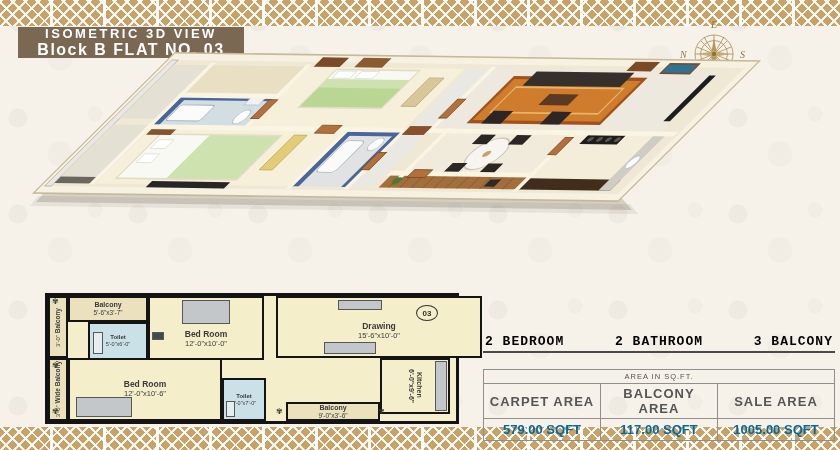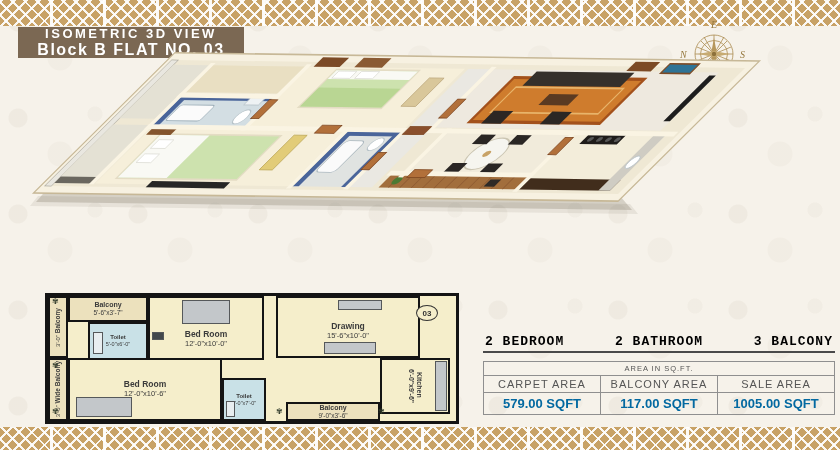--- a/index.html
+++ b/index.html
@@ -70,24 +70,24 @@
   .plant{ position:absolute; font-size:8px; color:#2f3a2a; line-height:1; }
   .dots{ display:flex; flex-wrap:wrap; width:26px; height:12px; align-content:space-around; justify-content:space-around; }
   .dots i{ width:4px; height:4px; border-radius:50%; background:#dfe3e5; }
 
   
   .summary{ position:absolute; left:483px; top:334px; width:352px; color:#333; }
   .summary-head{
     display:flex; justify-content:space-between; font-weight:bold; font-size:13px;
     letter-spacing:1px; color:#000000; border-bottom:2px solid #4a4a4a; padding:0 2px 2px 2px;font-family:Liberation Mono, monospace;
   }
-  .area-table{ width:100%; border-collapse:collapse; margin-top:8px;border-radius:12px; }
+  .area-table{ width:100%; border-collapse:collapse; margin-top:16px;border-radius:12px; }
   .area-table td{ border:1px solid #8f8f8f; text-align:center; }
   .cap-cell{ font-size:7.5px; letter-spacing:1px; color:#555; padding:2px; }
-  .hdr-cell{ font-size:11px; letter-spacing:1px; color:#555; padding:2px; width:33.3%; }
+  .hdr-cell{ font-size:13px; letter-spacing:1px; color:#555; padding:2px; width:33.3%;font-weight:bold; }
   .val-cell{ font-size:13px; font-weight:bold; color:#0369a1; padding:3px 2px; }
 </style>
 </head>
 <body>
 
 <div class="border-strip border-top"></div>
 <div class="border-strip border-bottom"></div>
 
 <div class="title-plate">
   <div class="l1">ISOMETRIC 3D VIEW</div>
@@ -282,21 +282,21 @@
     <div class="furn" style="left:3px;top:8px;width:10px;height:22px;background:#e8eef0;"></div>
   </div>
 
   <div class="room f8" style="left:100px;top:0;width:116px;height:64px;">
     <div class="furn" style="left:32px;top:2px;width:48px;height:24px;"></div>
     <div class="furn dark" style="left:2px;top:34px;width:12px;height:8px;"></div>
     <span class="rl" style="margin-top:22px;">Bed Room</span>
     <span class="rd">12'-0"x10'-0"</span>
   </div>
 
-  <div class="room f8" style="left:228px;top:0;width:144px;height:62px;align-items:center;">
+  <div class="room f8" style="left:228px;top:0;width:206px;height:62px;align-items:center;">
     <div class="furn" style="left:60px;top:2px;width:44px;height:10px;"></div>
     <span class="rl" style="margin-top:8px;">Drawing</span>
     <span class="rd">15'-6"x10'-0"</span>
     <div class="furn" style="left:46px;bottom:2px;width:52px;height:12px;"></div>
   </div>
 
   <div class="unitno">03</div>
 
   <div class="room f8" style="left:20px;top:62px;width:154px;height:63px;">
     <span class="rl">Bed Room</span>

